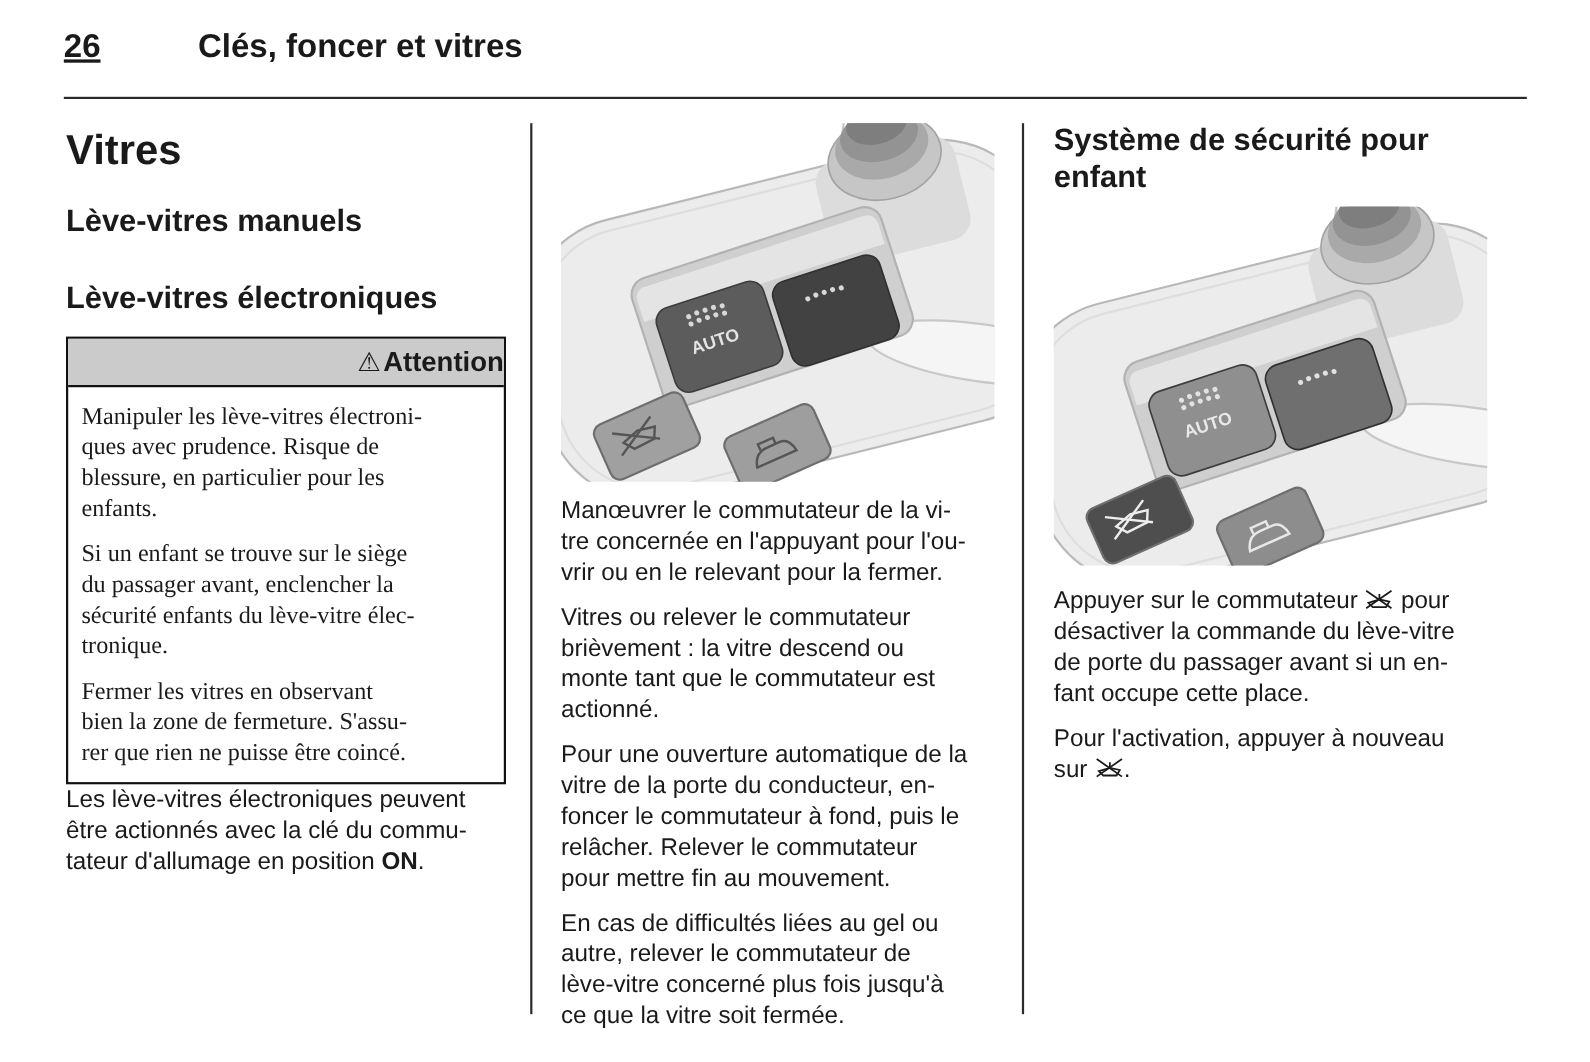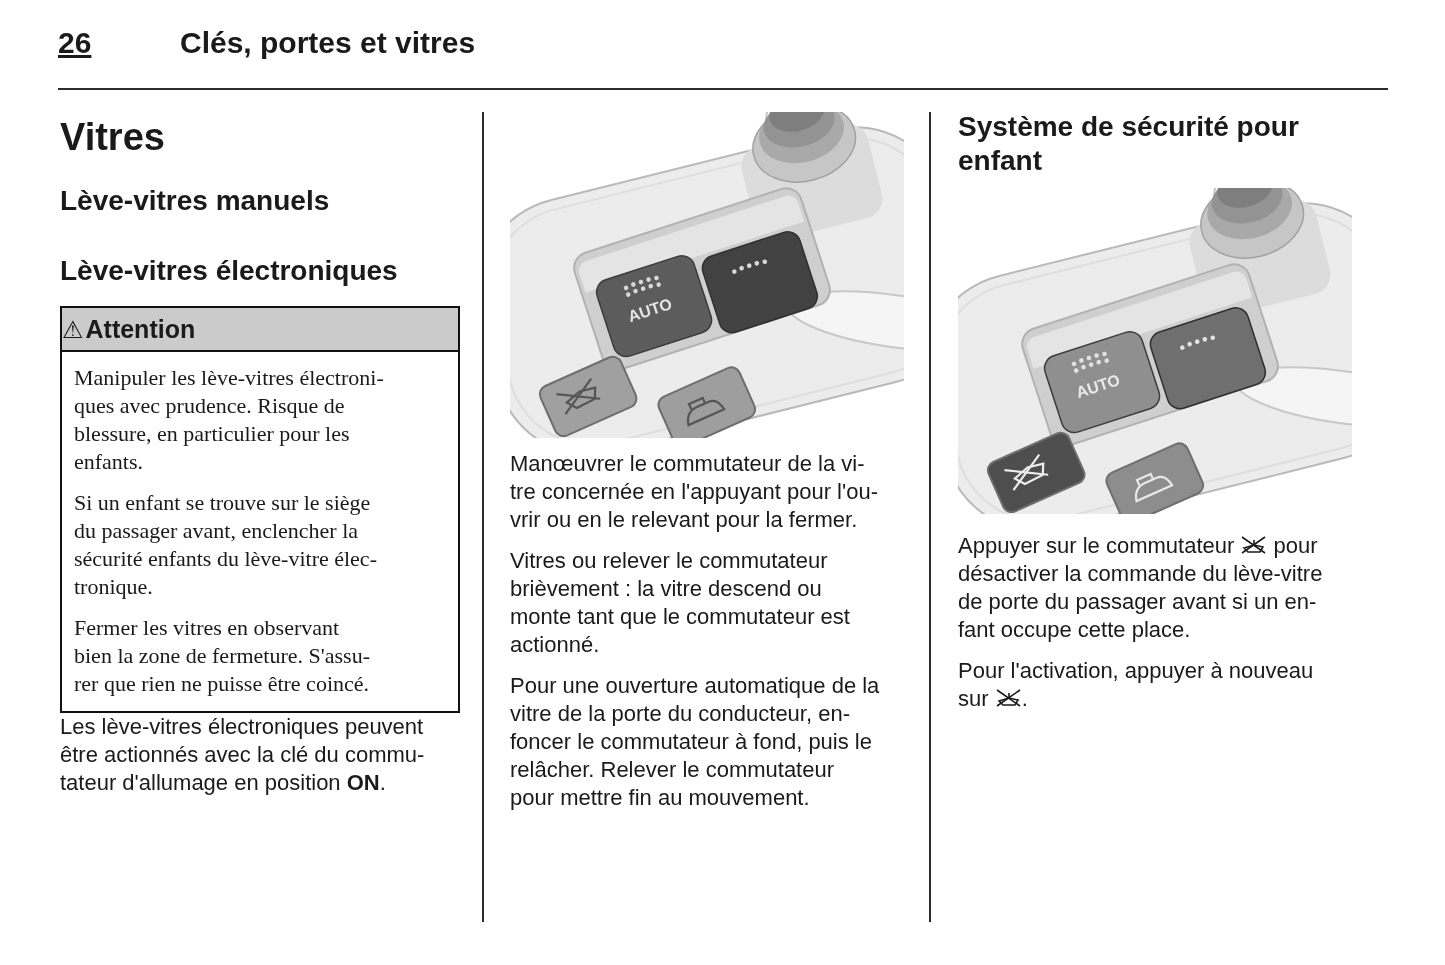--- a/index.html
+++ b/index.html
@@ -20,21 +20,21 @@
   #col-left{left:60px;top:102px;width:400px;}
   #col-middle{left:510px;top:112px;width:398px;}
   #col-right{left:958px;top:110px;width:400px;}
 
   h1.doc-title{font-size:38px;font-weight:bold;margin:16px 0 26px 0;line-height:1.05;}
   h2.sec{font-size:28px;font-weight:bold;margin:36px 0 10px 0;line-height:34px;white-space:pre-line;}
   h2.first{margin-top:0;}
   p.body{font-size:22px;line-height:28px;margin:0 0 13px 0;white-space:pre-line;}
 
   .warnbox{border:2px solid #111;margin-top:18px;background:#fff;}
-  .warnhead{background:#cbcbcb;border-bottom:2px solid #111;text-align:left;
+  .warnhead{background:#cbcbcb;border-bottom:2px solid #111;text-align:right;
             font-size:25px;font-weight:bold;padding:7px 0 6px 0;}
   .warnhead .tri{font-weight:normal;font-size:24px;margin-right:2px;}
   .warnbody{padding:12px 10px 0 12px;font-family:Liberation Serif, serif;}
   .closing{margin-top:16px;}
 
   .figure{width:394px;height:330px;margin:0 0 8px 0;}
   #col-right .figure{margin-top:4px;margin-bottom:14px;}
   .figure svg{display:block;}
 
   
@@ -102,21 +102,21 @@
         <g stroke="var(--lockicon,#555555)" stroke-width="2.2" fill="none">
           <path d="M160 334 q3 -13 15 -13 h13 q9 0 11 13 z"></path>
           <path d="M169 321 v-6 h15 v6"></path>
         </g>
       </g>
     </g>
   </defs>
 </svg>
 
 <div class="abs pgnum">26</div>
-<div class="abs chapter">Clés, portes et vitres</div>
+<div class="abs chapter">Clés, foncer et vitres</div>
 <div class="abs top-rule"></div>
 <div class="abs divider" id="divider-1"></div>
 <div class="abs divider" id="divider-2"></div>
 
 <div class="col" id="col-left">
   <h1 class="doc-title">Vitres</h1>
 
   <h2 class="sec first">Lève-vitres manuels</h2>
 
   <h2 class="sec">Lève-vitres électroniques</h2>
@@ -156,20 +156,24 @@
 vrir ou en le relevant pour la fermer.</p>
   <p class="body">Vitres ou relever le commutateur
 brièvement : la vitre descend ou
 monte tant que le commutateur est
 actionné.</p>
   <p class="body">Pour une ouverture automatique de la
 vitre de la porte du conducteur, en-
 foncer le commutateur à fond, puis le
 relâcher. Relever le commutateur
 pour mettre fin au mouvement.</p>
+  <p class="body">En cas de difficultés liées au gel ou
+autre, relever le commutateur de
+lève-vitre concerné plus fois jusqu'à
+ce que la vitre soit fermée.</p>
 </div>
 
 <div class="col" id="col-right">
   <h2 class="sec first">Système de sécurité pour
 enfant</h2>
 
   <div class="figure fig-child">
     <svg viewBox="0 0 394 326" width="394" height="326">
         <use href="#door-panel"></use>
       </svg>

